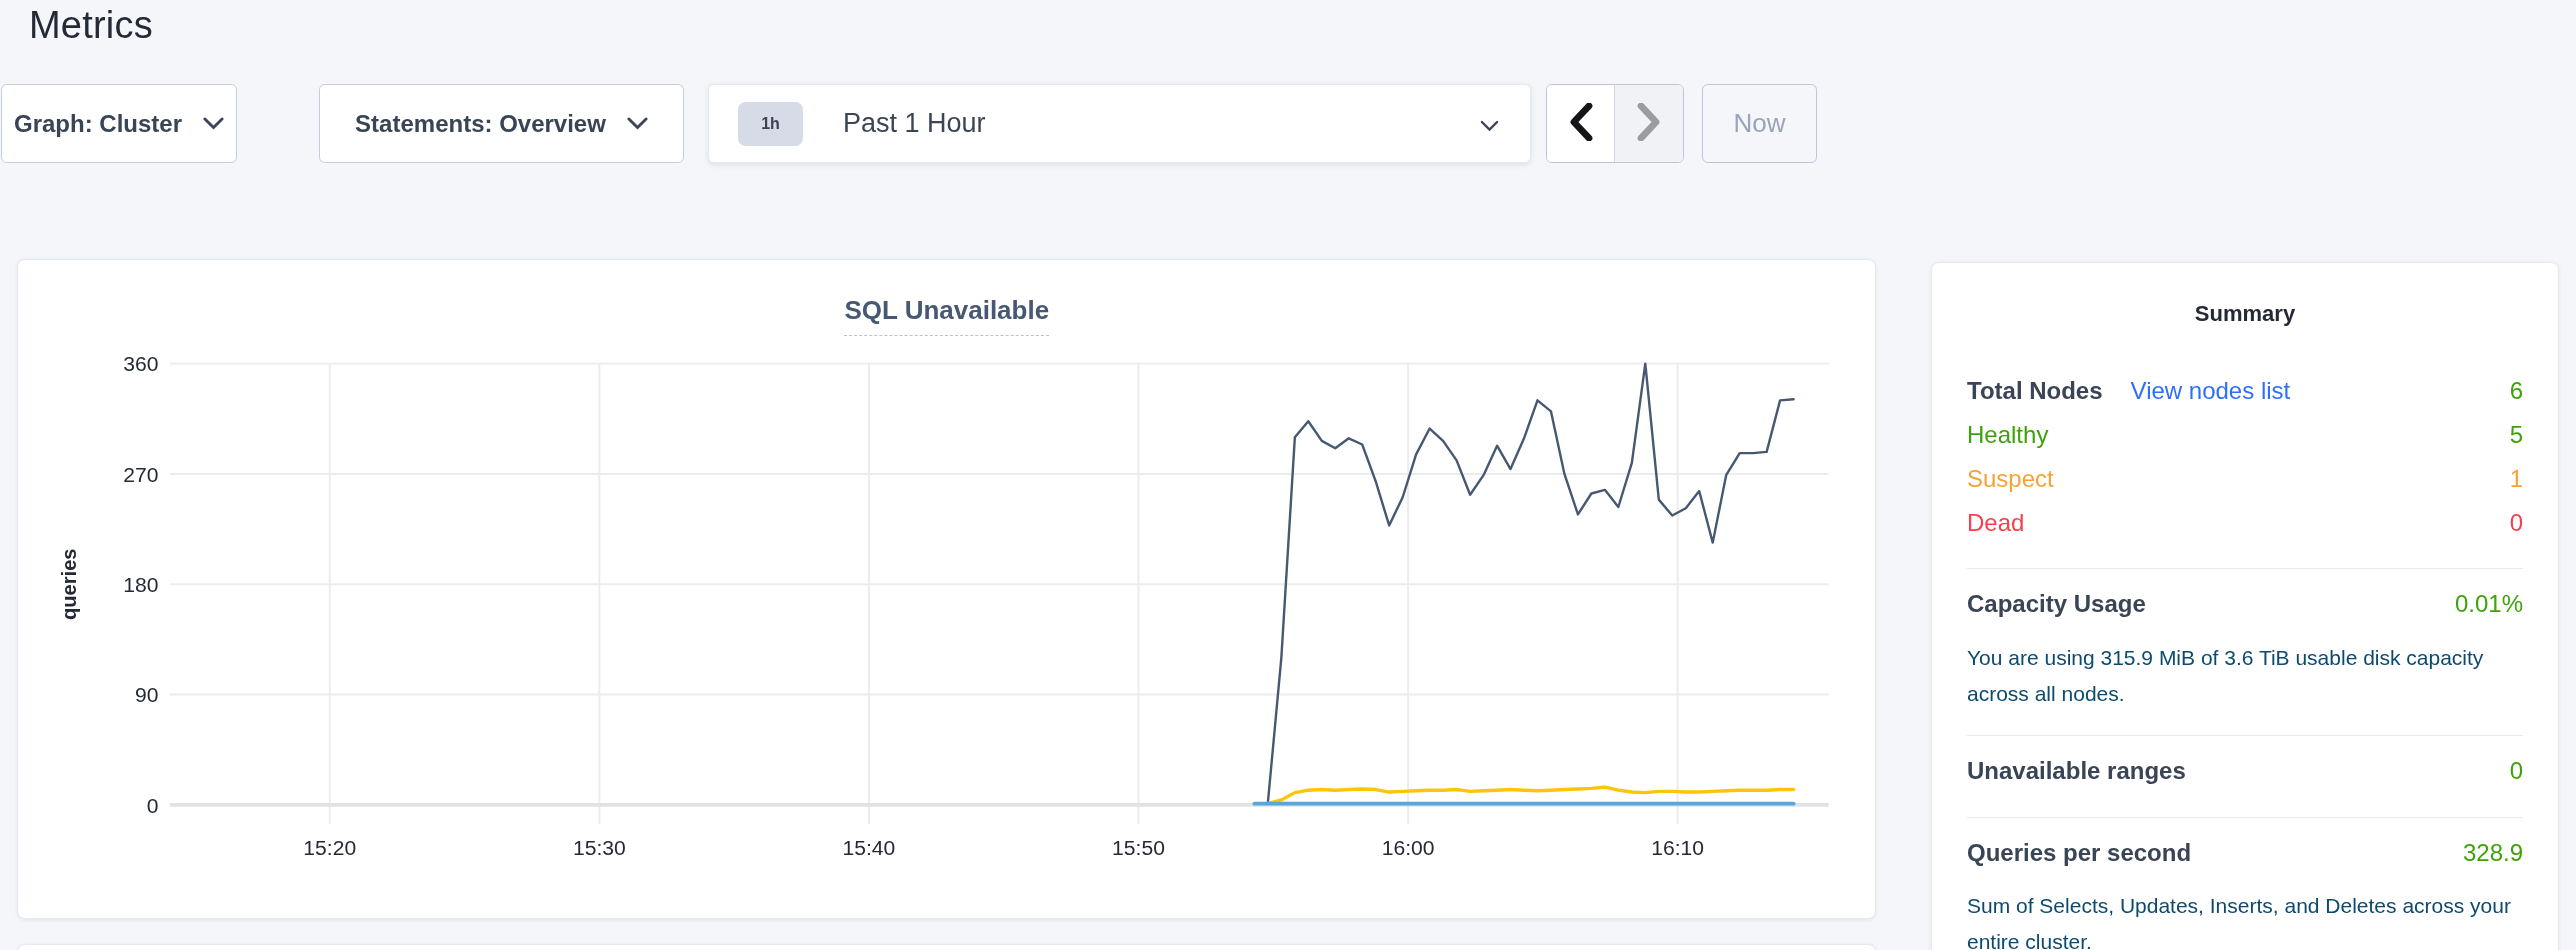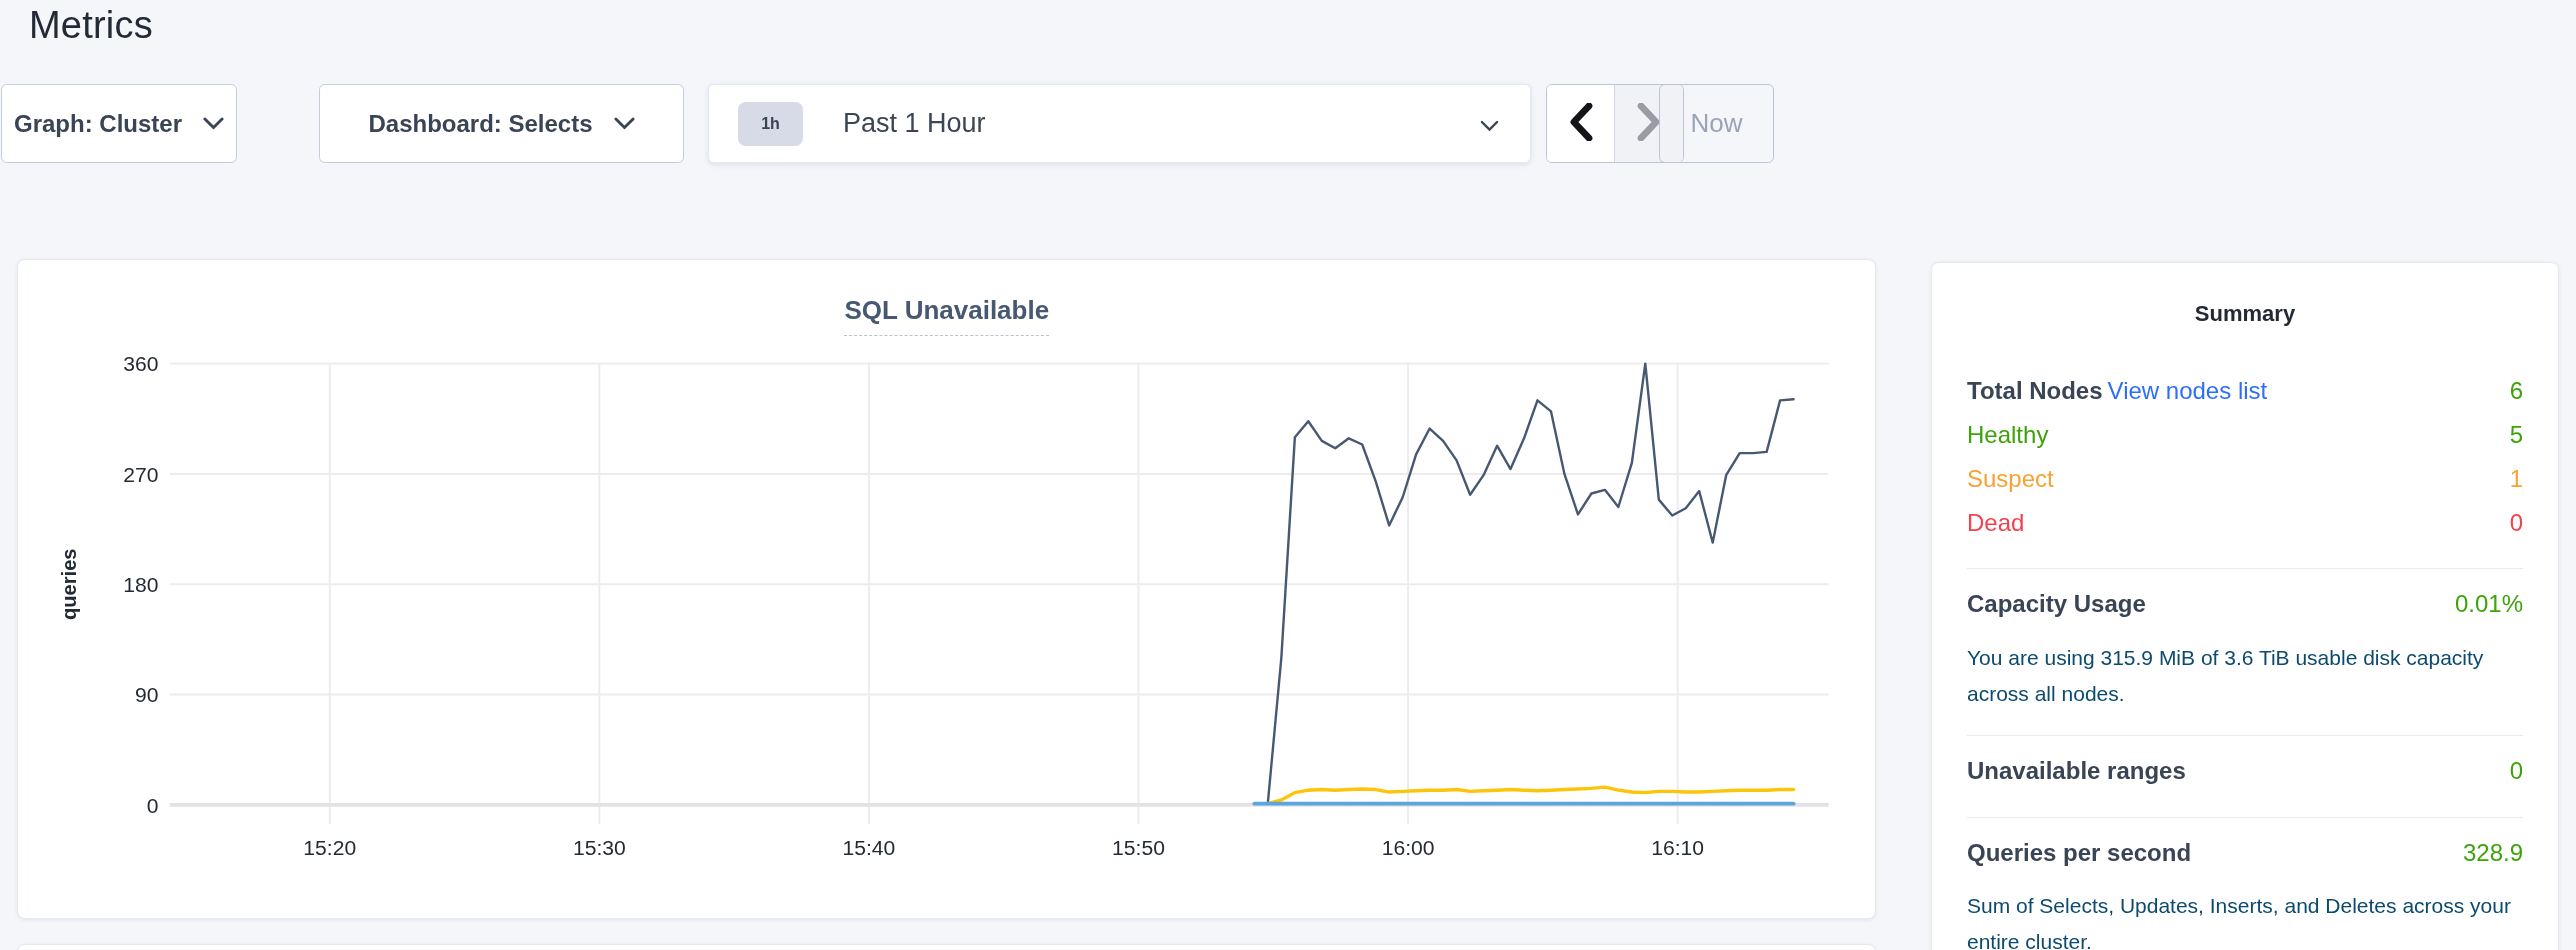--- a/index.html
+++ b/index.html
@@ -27,21 +27,21 @@
                 justify-content:flex-start; padding:0 29px; }
   .time-badge { background:#d7dbe7; color:#394455; font-weight:700; font-size:16px;
                 border-radius:7.7px; width:65px; height:44px;
                 display:flex; align-items:center; justify-content:center; }
   .time-label { margin-left:40px; font-size:27px; color:#3c4555; }
   #time-range .chev { position:absolute; right:31px; top:33px; }
   #prevnext { left:1546px; width:138px; padding:0; overflow:hidden; border-color:#bcc4d8; }
   .half { width:50%; height:100%; display:flex; align-items:center; justify-content:center; }
   .half.prev { background:#fff; border-right:1px solid #d3d8e4; }
   .half.next { background:#f1f2f5; }
-  #now-button { left:1659px; width:115px; background:transparent; border-color:#bcc4d8; }
+  #now-button { left:1702px; width:115px; background:transparent; border-color:#bcc4d8; }
   #now-button span { font-size:26px; font-weight:500; color:#9aa3b8; }
   
   .card { position:absolute; background:#fff; border:1px solid #e4e8f0;
           border-radius:7.7px; box-shadow:0 1px 3.8px rgba(56,76,108,.10); }
   #main-chart-card { left:17.3px; top:259px; width:1859px; height:660px; }
   #next-chart-card { left:17.3px; top:944px; width:1859px; height:58px; }
   #summary-card { left:1931px; top:262px; width:628px; height:729px; }
   
   .chart-title-wrap { position:absolute; top:35px; left:0; width:100%; text-align:center; }
   .chart-title { display:inline-block; font-size:26px; font-weight:700; color:#475872;
@@ -49,41 +49,41 @@
   #chart-svg { position:absolute; left:0; top:0; }
   .tick-text { font-size:22px; fill:#242a35; font-family:"Liberation Sans",sans-serif; }
   .axis-label { font-size:21px; font-weight:700; fill:#242a35; font-family:"Liberation Sans",sans-serif; }
   
   .summary-title { text-align:center; font-size:22px; font-weight:700; color:#242a35;
                    margin-top:38px; }
   .sum-body { padding:0 35px; }
   .sum-row { display:flex; align-items:baseline; font-size:24px; height:44px; }
   .sum-row .val { margin-left:auto; }
   .lbl-strong { font-weight:700; color:#394455; }
-  .nodes-link { margin-left:5px; text-decoration:none; cursor:pointer;text-align:right; }
+  .nodes-link { margin-left:28px; text-decoration:none; cursor:pointer;text-align:right; }
   .sum-divider { border:none; border-top:1px solid #e8ebf1; margin:15.4px 0 0 0; }
   .sum-desc { font-size:21px; color:#0c4a6e; line-height:36px; margin-top:5.8px; }
   .sec { margin-top:21px; }
 </style>
 </head>
 <body>
 
 <h1 class="page-title">Metrics</h1>
 
 <div class="ctl" id="graph-dropdown">
   <span class="dropdown-label">Graph: Cluster</span>
   <span class="chev-gap">
     <svg width="21" height="13.4" viewBox="0 0 22 14">
         <path d="M2 2 L11 11 L20 2" fill="none" stroke="#394455" stroke-width="3" stroke-linecap="round"></path>
       </svg>
   </span>
 </div>
 
 <div class="ctl" id="dashboard-dropdown">
-  <span class="dropdown-label">Dashboard: Selects</span>
+  <span class="dropdown-label">Statements: Overview</span>
   <span class="chev-gap">
     <svg width="21" height="13.4" viewBox="0 0 22 14">
         <path d="M2 2 L11 11 L20 2" fill="none" stroke="#394455" stroke-width="3" stroke-linecap="round"></path>
       </svg>
   </span>
 </div>
 
 <div class="ctl" id="time-range">
   <span class="time-badge">1h</span>
   <span class="time-label">Past 1 Hour</span>

